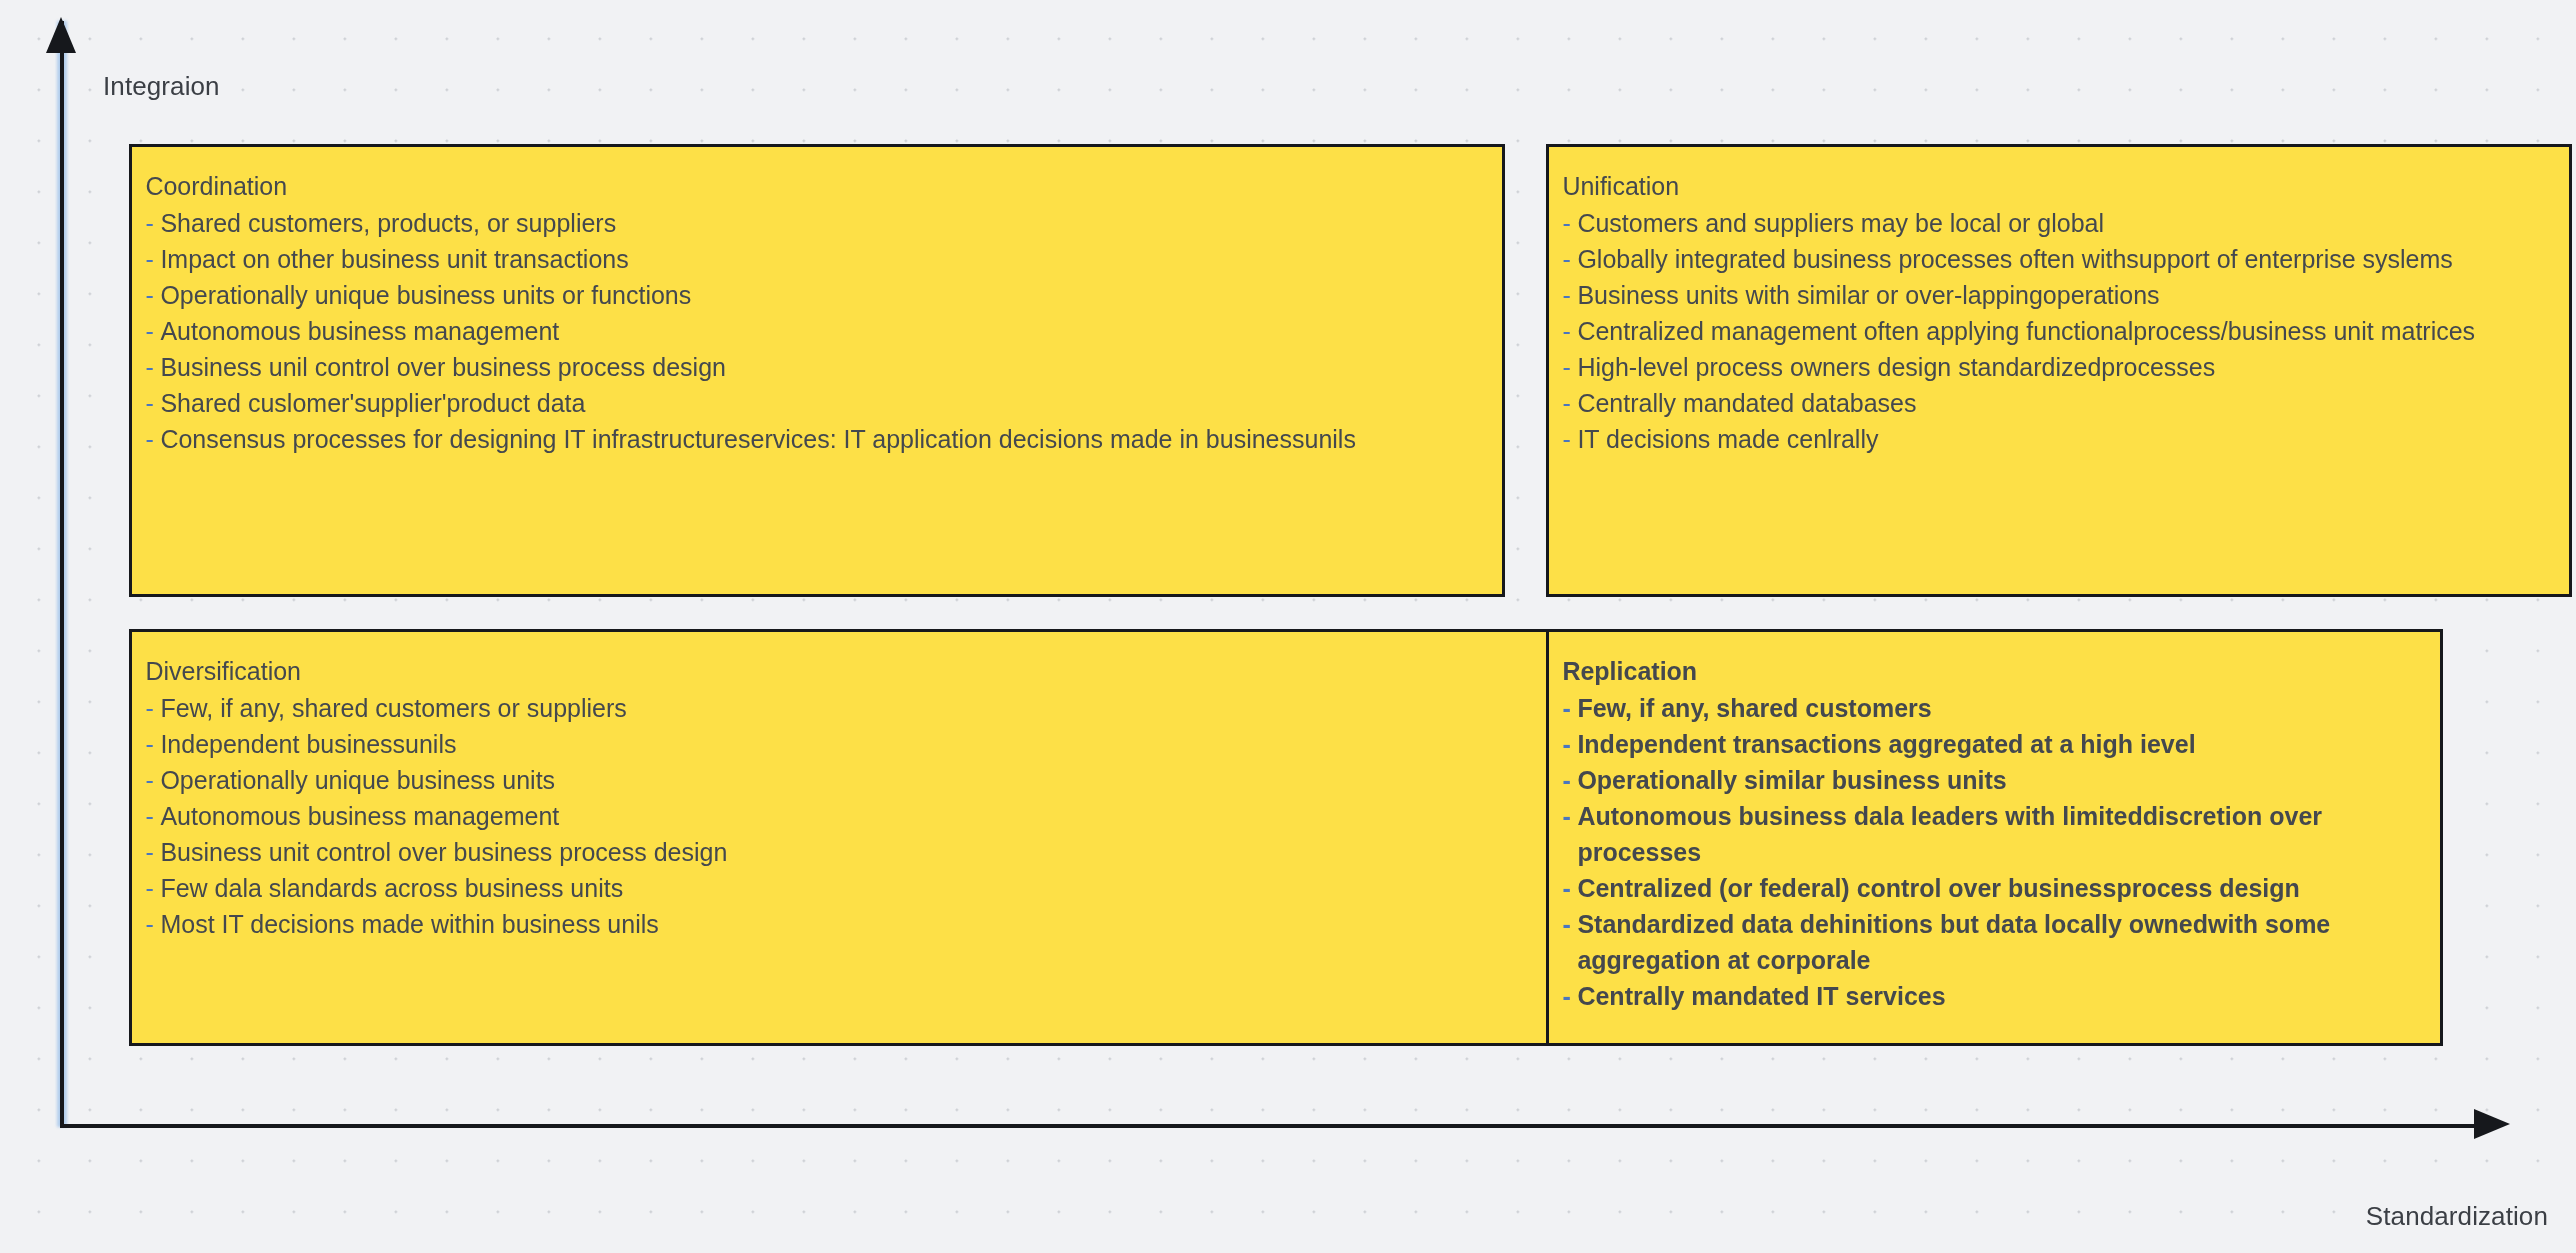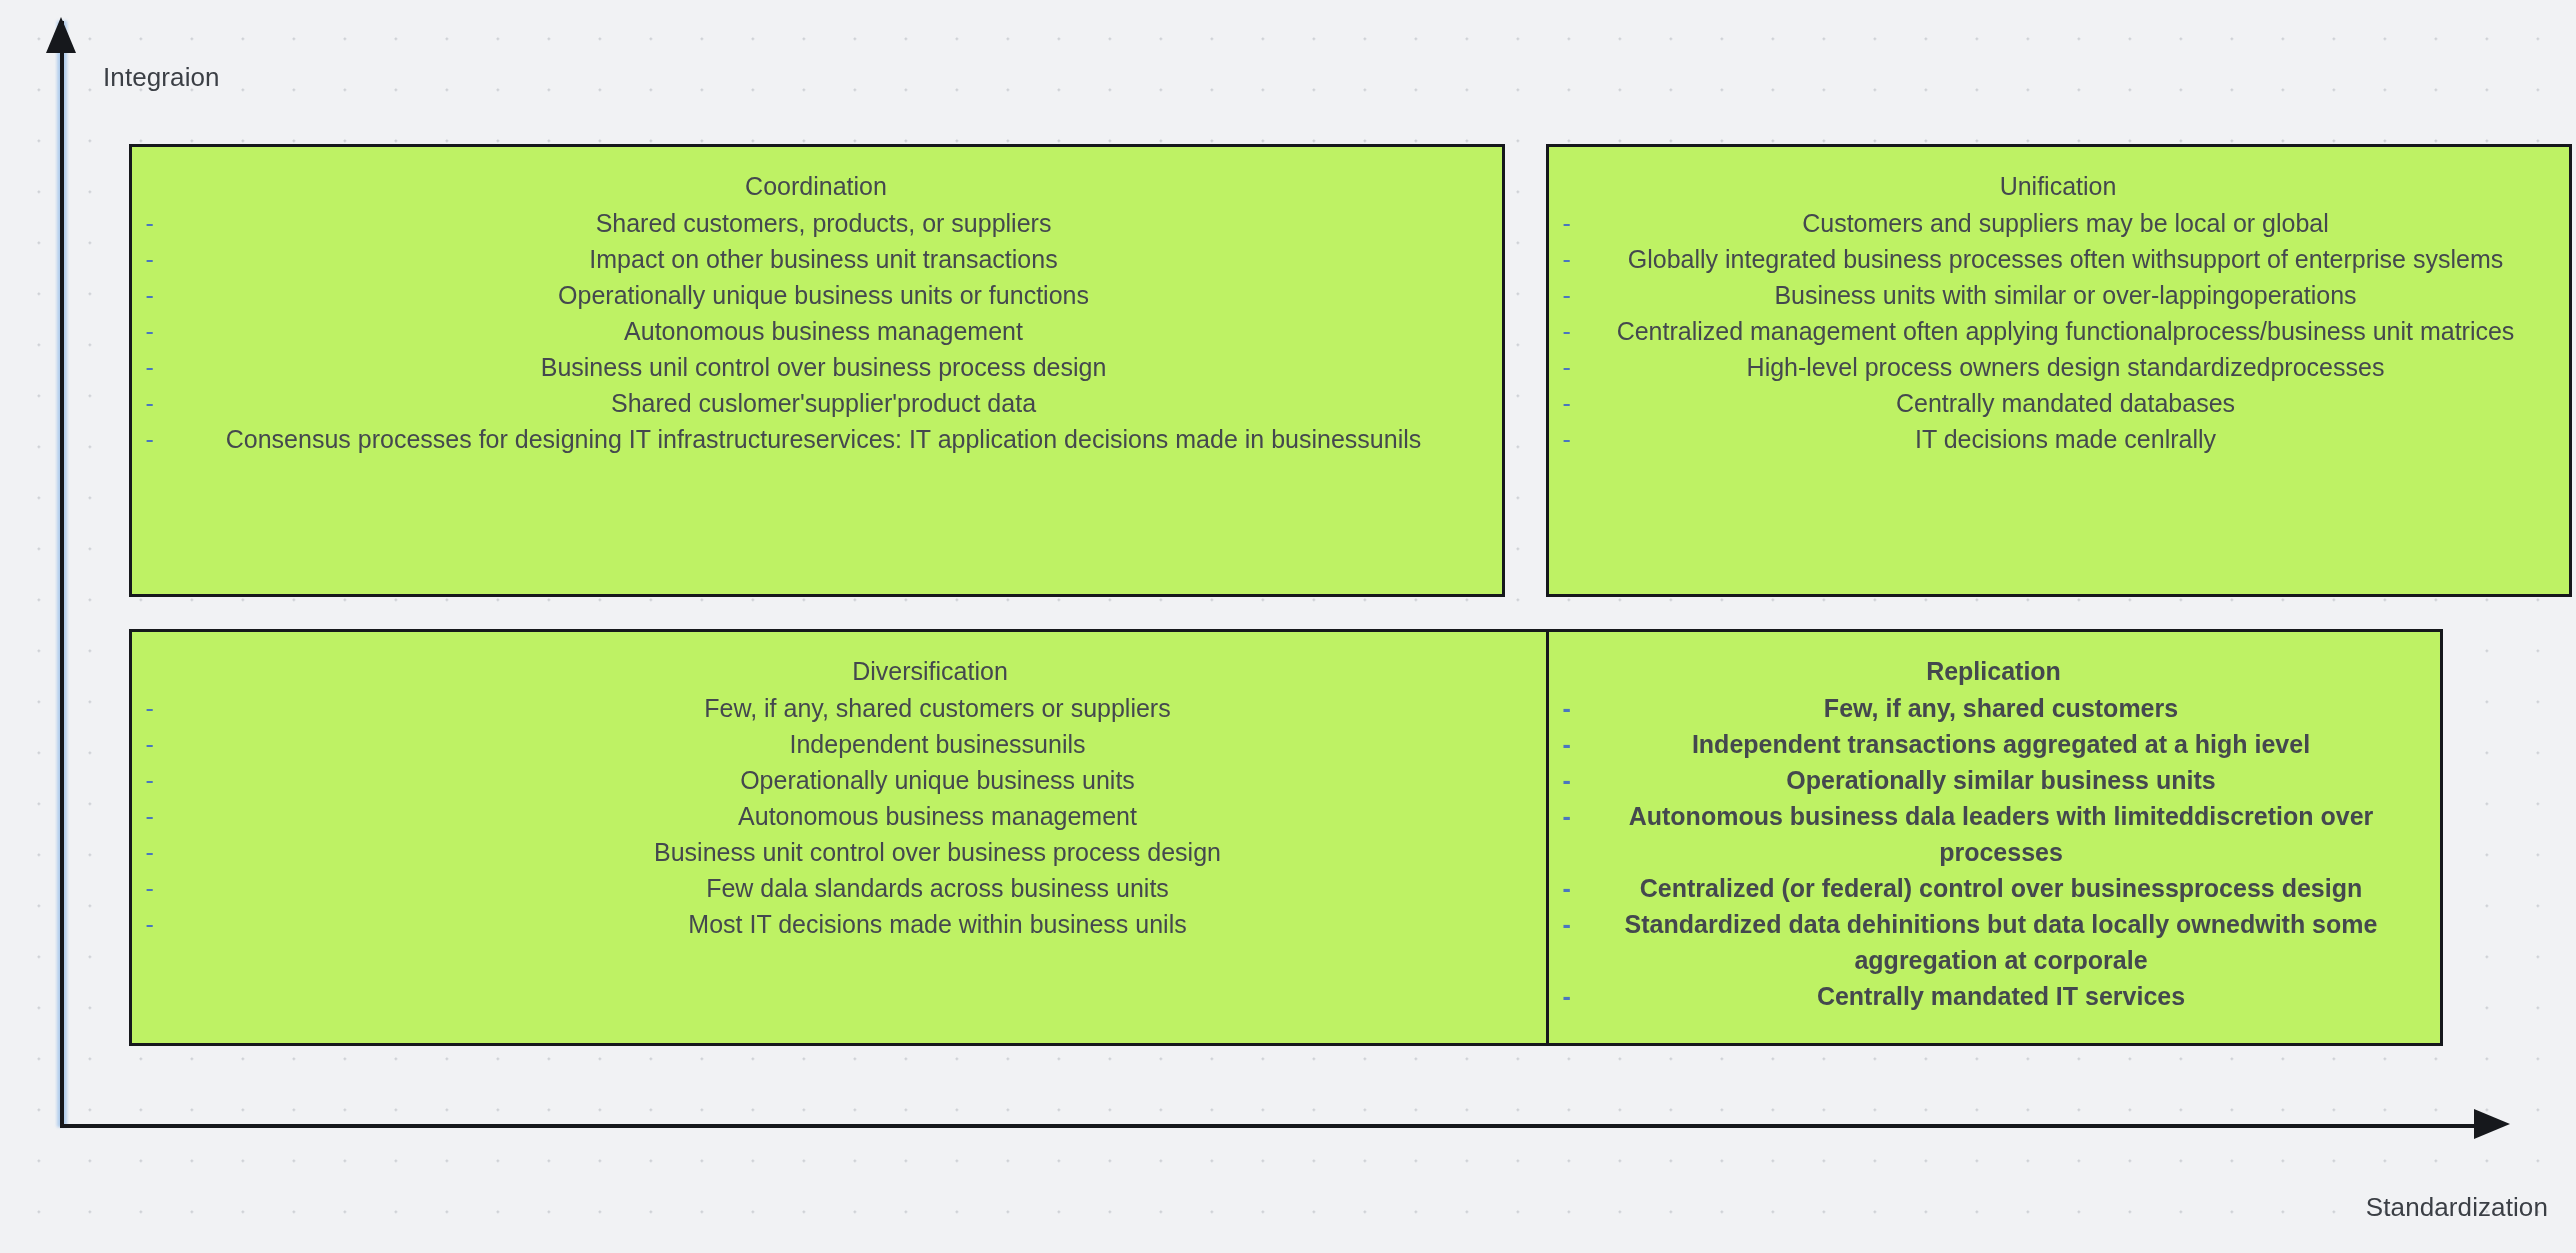--- a/index.html
+++ b/index.html
@@ -74,32 +74,32 @@
     border-bottom: 15.4px solid transparent;
     border-left: 36px solid #16181c;
   }
 
   .axis-label {
     position: absolute;
     color: #3b3f45;
     font-size: 26px;
     letter-spacing: 0.1px;
     white-space: nowrap;
+    margin-top: 9px;
   }
   #label-integration { left: 103px; top: 62px; }
   #label-standardization { right: 28px; top: 1192px; }
 
   
   .quad {
     position: absolute;
-    background: #bef264;
+    background: #fde047;
     border: 3.8px solid #16181c;
     box-sizing: border-box;
     padding: 21px 15.4px 13.4px 13.4px;
-    text-align: center;
   }
   #quad-coordination   { left: 129px;  top: 144px;  width: 1376px; height: 453px; }
   #quad-unification    { left: 1546px; top: 144px;  width: 1026px;  height: 453px; }
   #quad-diversification{ left: 129px;  top: 629px;  width: 1604px; height: 417px; }
   #quad-replication    { left: 1546px; top: 629px;  width: 897px;  height: 417px; font-weight: bold; }
 
   .quad-title {
     color: #44484e;
     font-size: 25px;
     line-height: 36px;

